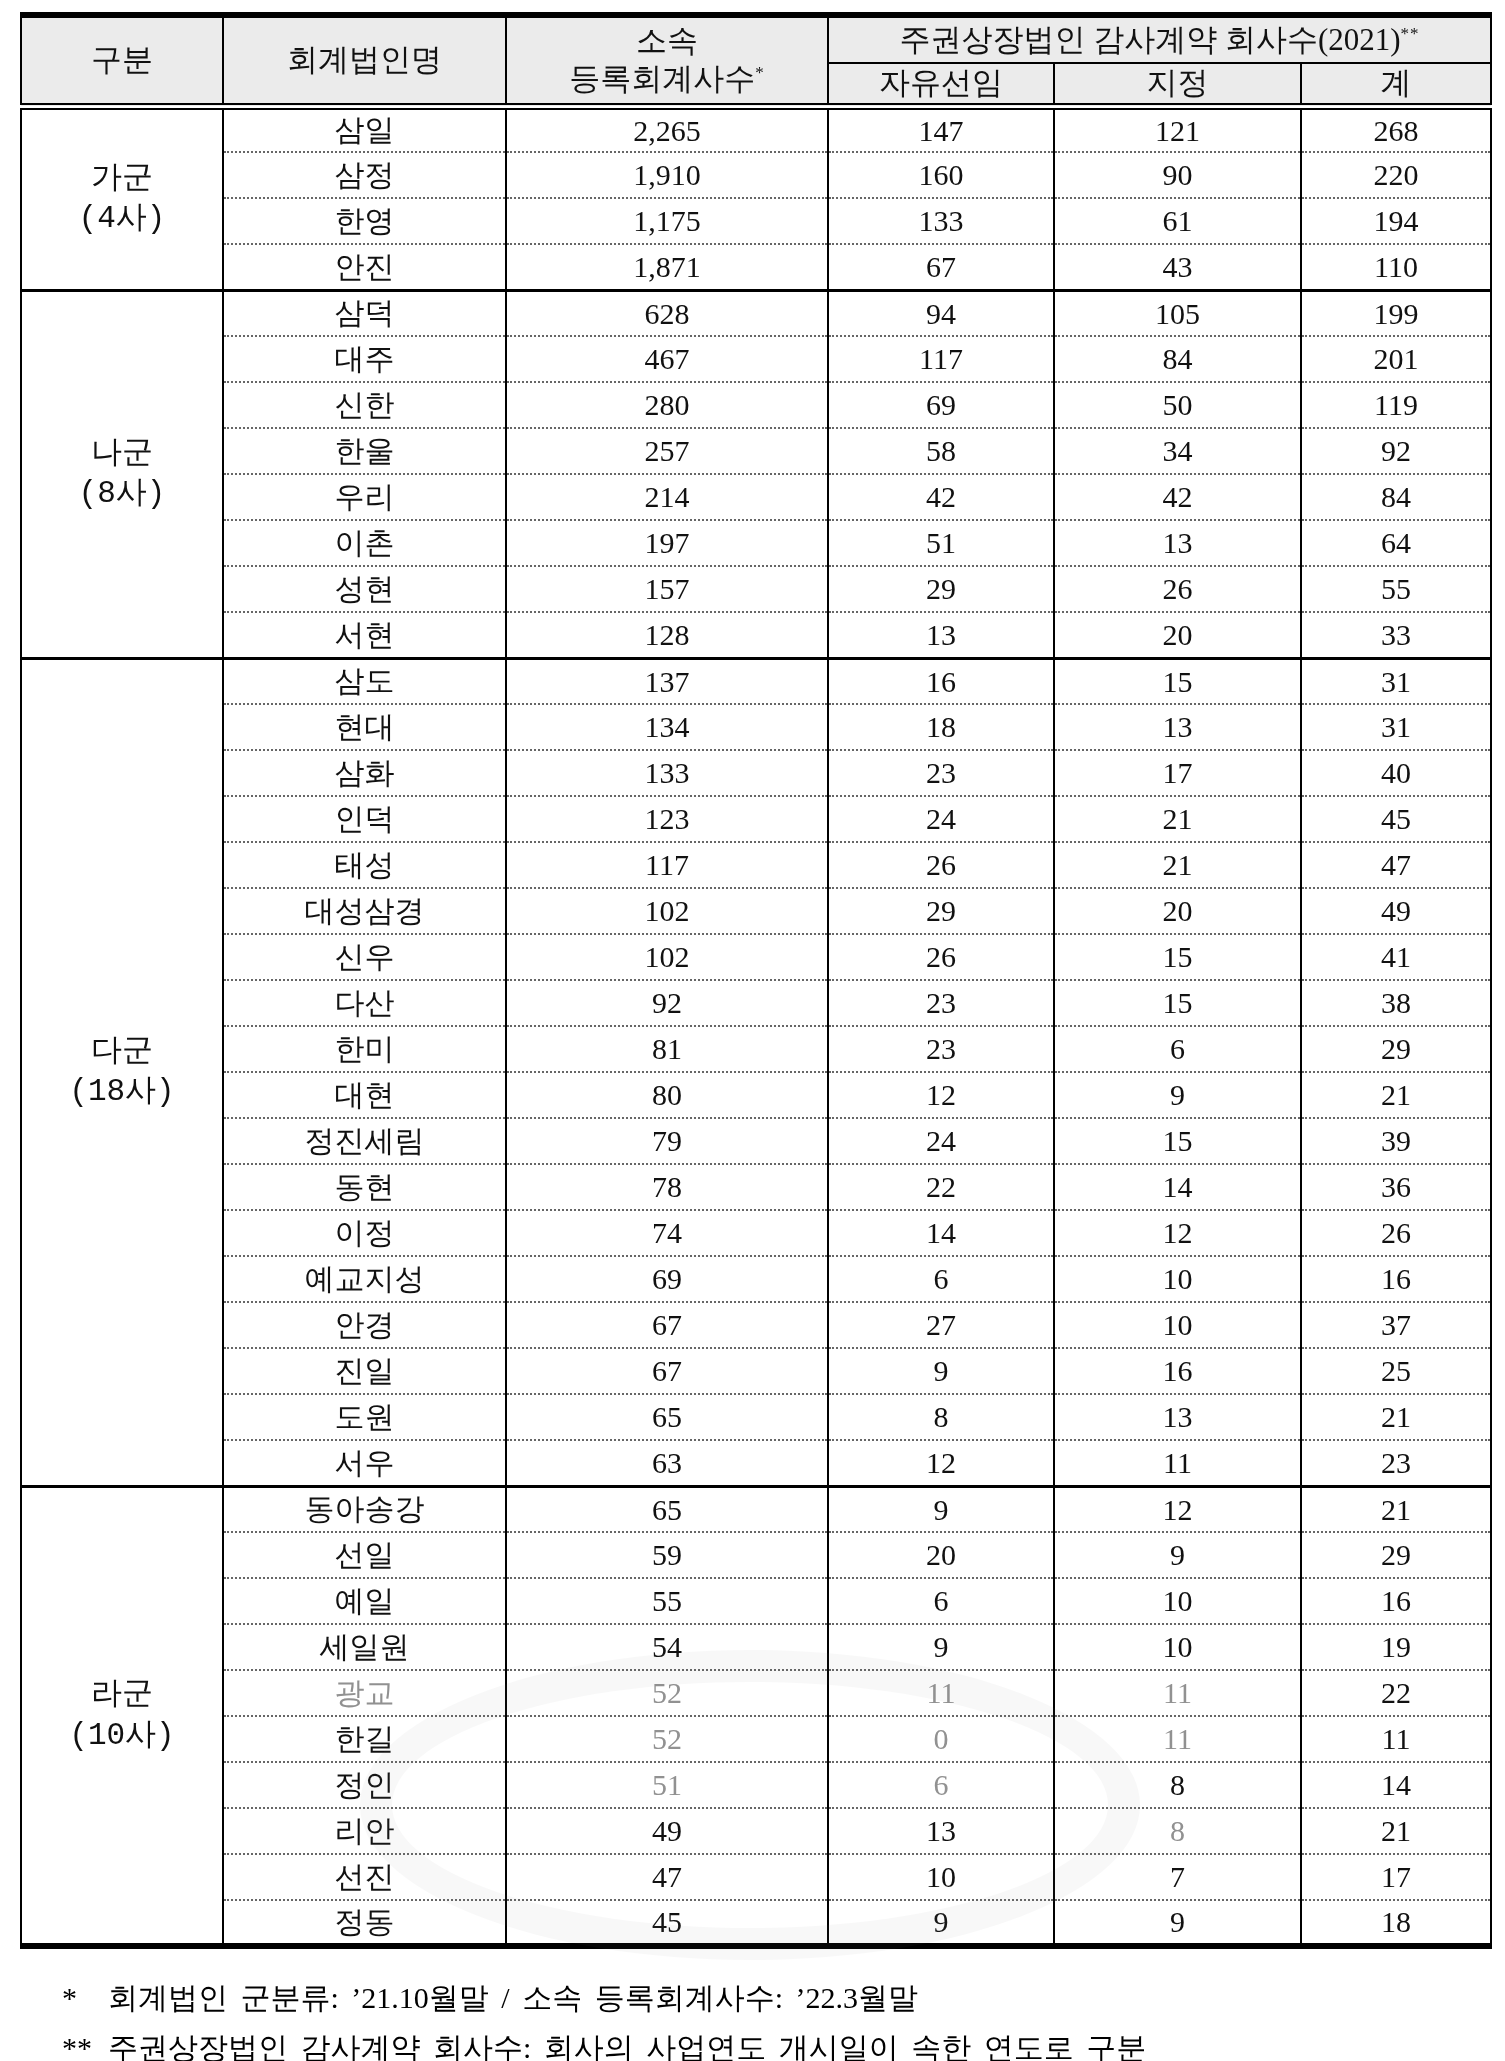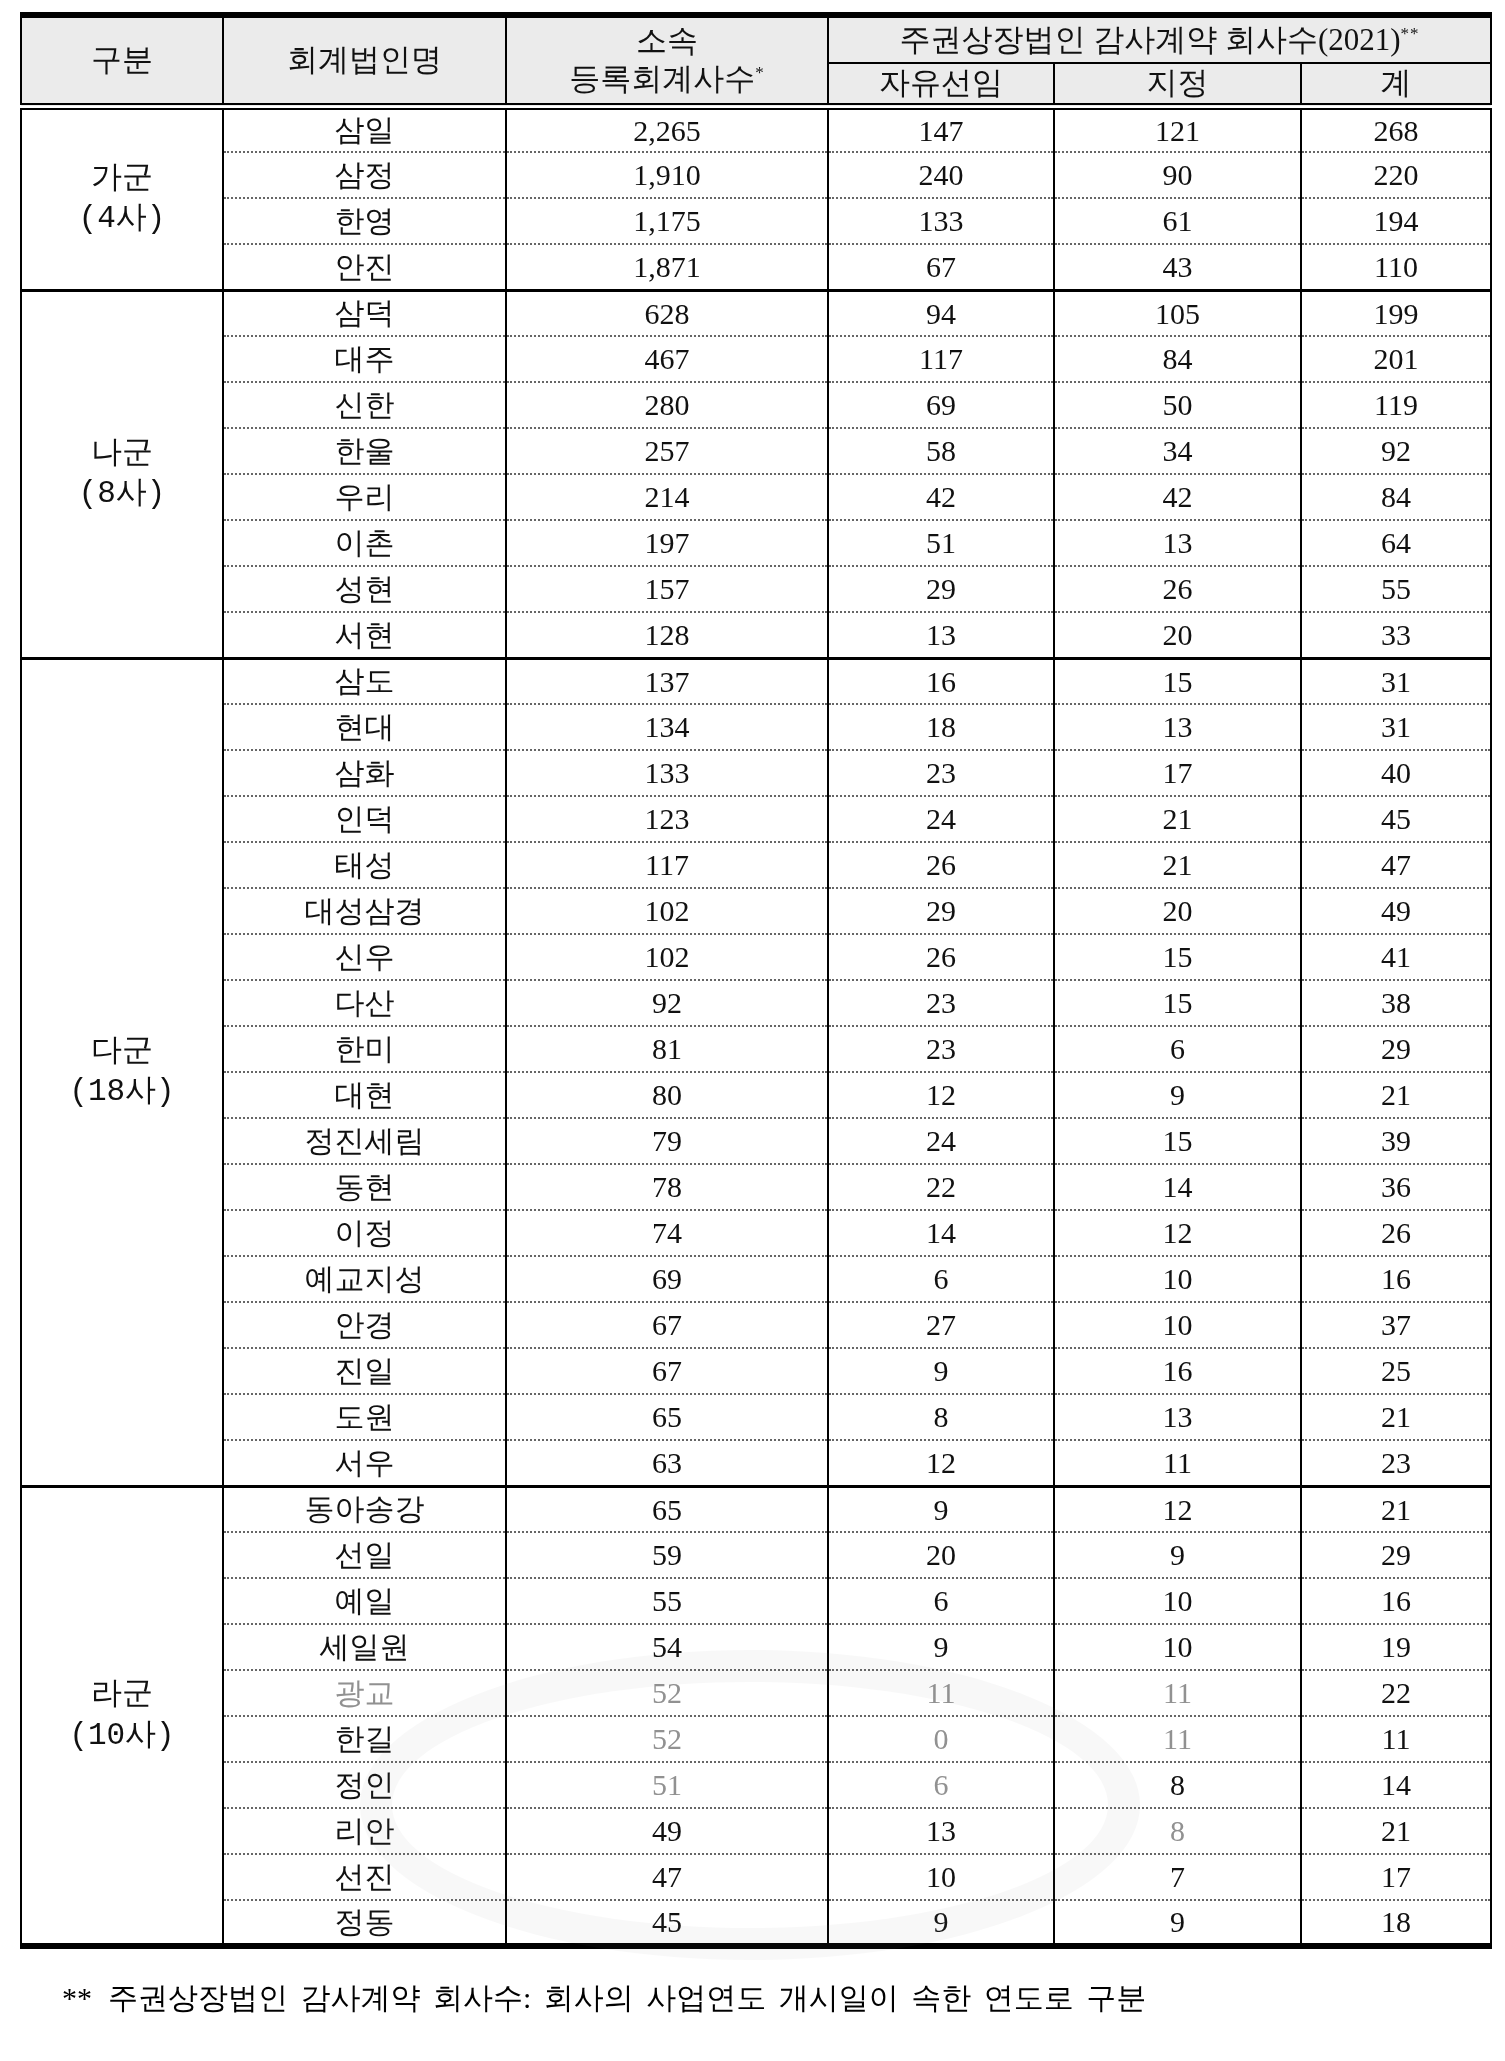--- a/index.html
+++ b/index.html
@@ -127,21 +127,21 @@
           </td>
           <td>삼일</td>
           <td>2,265</td>
           <td>147</td>
           <td>121</td>
           <td>268</td>
         </tr>
         <tr>
           <td>삼정</td>
           <td>1,910</td>
-          <td>240</td>
+          <td>160</td>
           <td>90</td>
           <td>220</td>
         </tr>
         <tr>
           <td>한영</td>
           <td>1,175</td>
           <td>133</td>
           <td>61</td>
           <td>194</td>
         </tr>
@@ -415,16 +415,17 @@
           <td>9</td>
           <td>9</td>
           <td>18</td>
         </tr>
       </tbody>
   </table>
 
   <div class="watermark"></div>
 
   <div class="footnotes">
+    <div class="fn"><span class="fn-marker">*</span><span>회계법인 군분류: ’21.10월말 / 소속 등록회계사수: ’22.3월말</span></div>
     <div class="fn"><span class="fn-marker">**</span><span>주권상장법인 감사계약 회사수: 회사의 사업연도 개시일이 속한 연도로 구분</span></div>
   </div>
 
 </div>
 
 </body></html>

